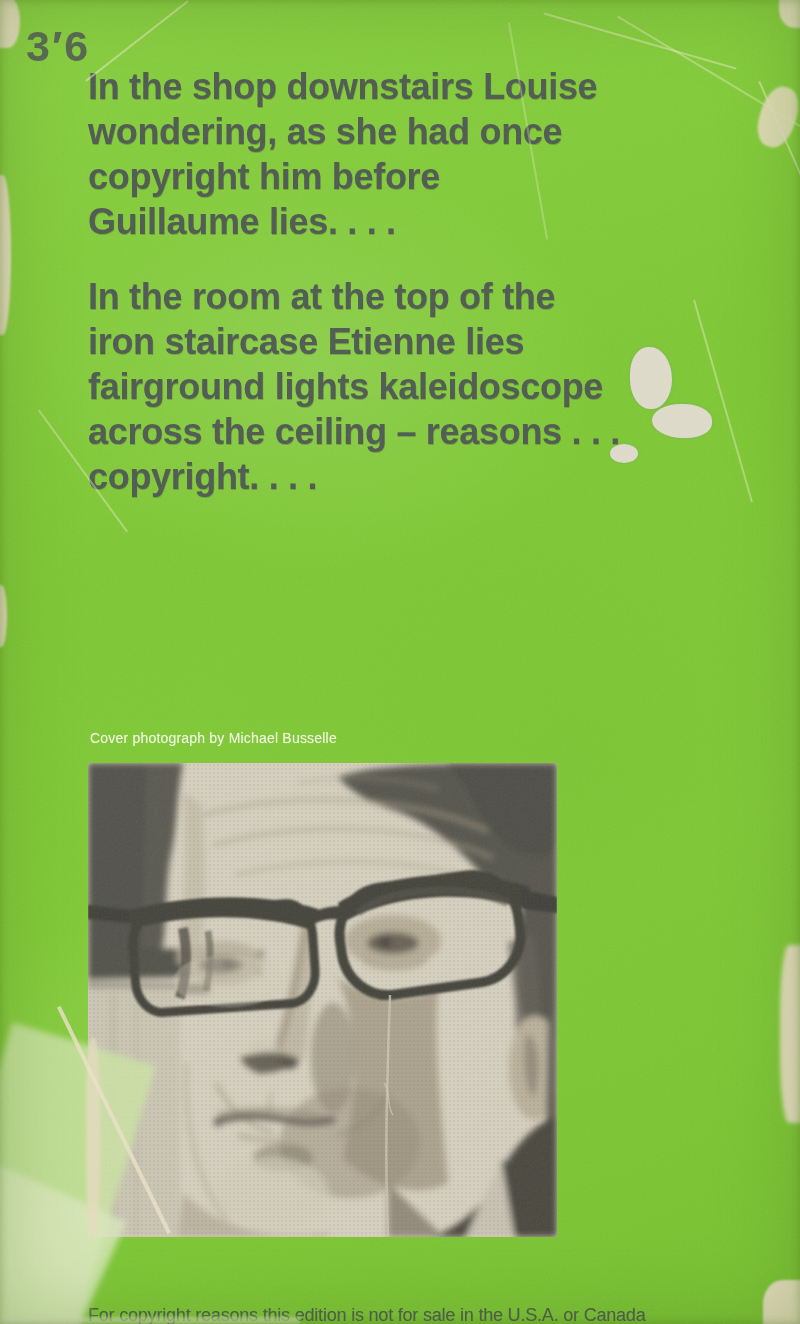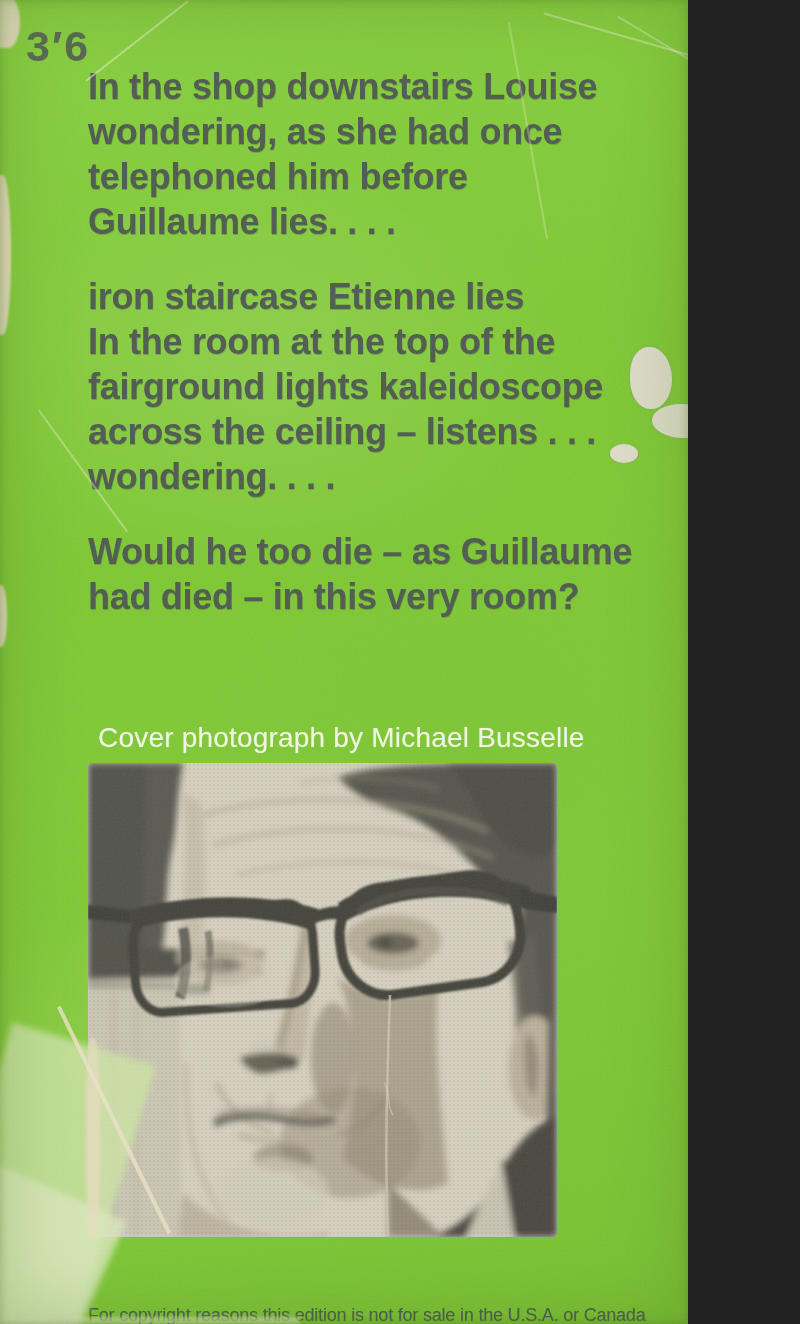--- a/index.html
+++ b/index.html
@@ -1,17 +1,17 @@
 <!DOCTYPE html>
 <html><head>
 <meta charset="utf-8">
 <style>
   html,body{margin:0;padding:0;background:#222;}
   .cover{
-    position:relative;width:688px;height:1324px;overflow:hidden;
+    position:relative;width:800px;height:1324px;overflow:hidden;
     font-family:"Liberation Sans","DejaVu Sans",sans-serif;
     background:
       radial-gradient(ellipse 420px 300px at 40% 28%, rgba(255,255,255,0.10), transparent 70%),
       radial-gradient(ellipse 520px 420px at 72% 58%, rgba(100,170,40,0.14), transparent 72%),
       radial-gradient(ellipse 300px 220px at 20% 80%, rgba(255,255,240,0.08), transparent 70%),
       linear-gradient(160deg,#84cc3b 0%,#7ac52f 38%,#7dc732 68%,#73bd2b 100%);
   }
   .cover::after{
     content:"";position:absolute;inset:0;pointer-events:none;z-index:40;
     box-shadow:inset 0 0 80px rgba(66,110,18,.32), inset 0 0 10px rgba(60,95,18,.38);
@@ -21,22 +21,22 @@
     font-size:43px;font-weight:bold;letter-spacing:2px;color:#4d584f;opacity:.92;
   }
   .blurb{position:absolute;left:88px;top:64px;width:660px;z-index:10;}
   .para{margin:0 0 30px 0;}
   .line{
     font-size:36px;line-height:45px;font-weight:bold;letter-spacing:-0.3px;
     color:#4a554c;text-shadow:0.4px 0.5px 0 rgba(42,52,42,0.28);
     white-space:nowrap;
   }
   .credit{
-    position:absolute;left:98px;top:726px;z-index:10;
-    font-size:28px;line-height:24px;color:#eff5e1;letter-spacing:0.2px;
+    position:absolute;left:90px;top:726px;z-index:10;
+    font-size:14px;line-height:24px;color:#eff5e1;letter-spacing:0.2px;
     text-shadow:0 0 1px rgba(255,255,245,.4);
   }
   .photo{position:absolute;left:88px;top:763px;width:469px;height:474px;z-index:5;}
   .photo svg{display:block;}
   .notice{
     position:absolute;left:88px;top:1305px;z-index:10;
     font-size:18px;color:#46524a;letter-spacing:-0.2px;white-space:nowrap;
     text-shadow:0.3px 0.3px 0 rgba(40,50,40,0.22);
   }
   
@@ -76,33 +76,29 @@
 <body>
 
 <div class="cover">
 
   <div class="price">3′6</div>
 
   <div class="blurb">
     <div class="para">
       <div class="line">In the shop downstairs Louise</div>
       <div class="line">wondering, as she had once</div>
-      <div class="line">telephoned him before</div>
+      <div class="line">copyright him before</div>
       <div class="line">Guillaume lies. . . .</div>
     </div>
     <div class="para">
+      <div class="line">In the room at the top of the</div>
       <div class="line">iron staircase Etienne lies</div>
-      <div class="line">In the room at the top of the</div>
       <div class="line">fairground lights kaleidoscope</div>
-      <div class="line">across the ceiling – listens . . .</div>
-      <div class="line">wondering. . . .</div>
-    </div>
-    <div class="para">
-      <div class="line">Would he too die – as Guillaume</div>
-      <div class="line">had died – in this very room?</div>
+      <div class="line">across the ceiling – reasons . . .</div>
+      <div class="line">copyright. . . .</div>
     </div>
   </div>
 
   <div class="credit">Cover photograph by Michael Busselle</div>
 
   <div class="photo" role="img" aria-label="Black-and-white close-up portrait of a middle-aged man with swept-back hair wearing heavy dark browline glasses">
     <svg viewBox="0 0 469 474" width="469" height="474" xmlns="http://www.w3.org/2000/svg">
       <defs>
         <filter id="soft" x="-20%" y="-20%" width="140%" height="140%">
             <feGaussianBlur stdDeviation="3"></feGaussianBlur>

